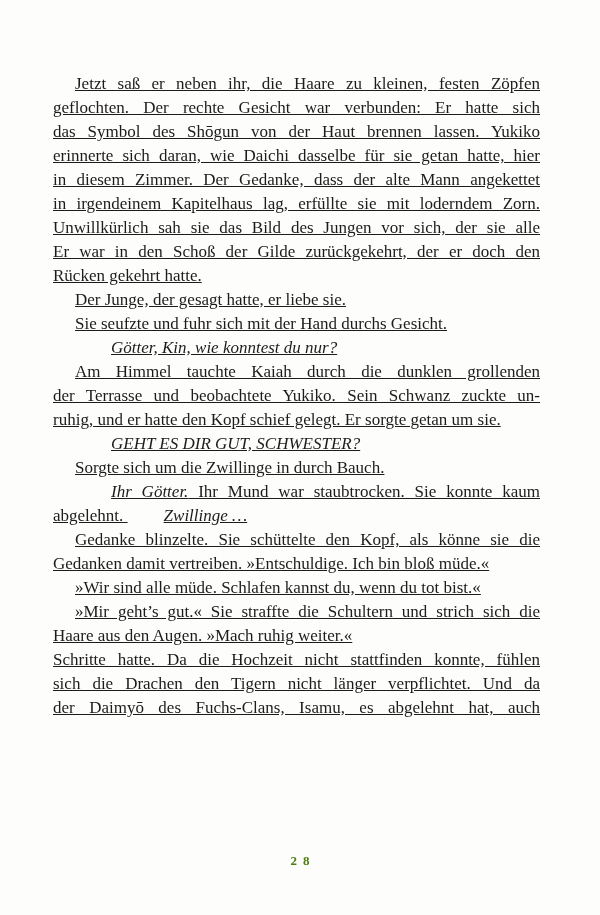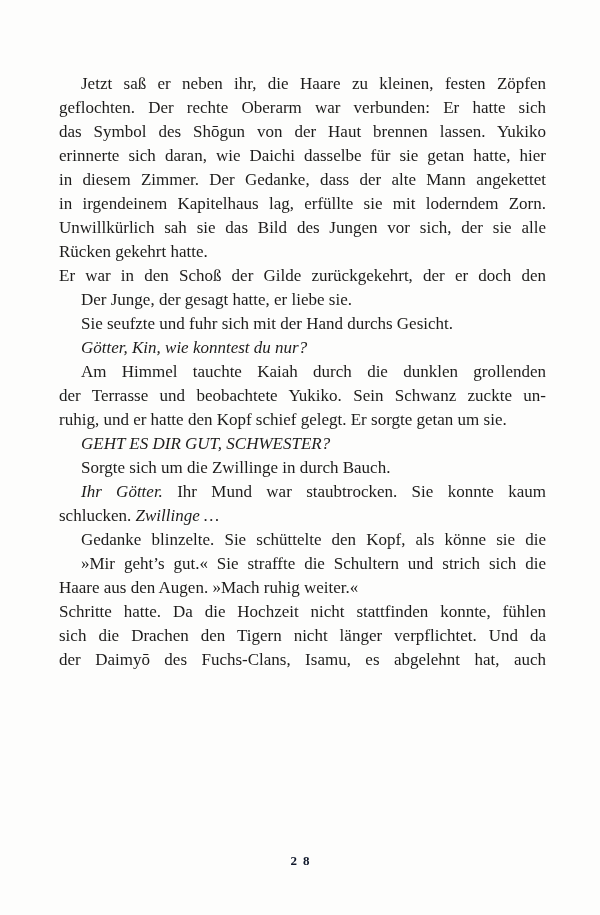--- a/index.html
+++ b/index.html
@@ -11,81 +11,85 @@
     position: relative;
     width: 600px;
     height: 915px;
     background: #fdfdfc;
     font-family: "Liberation Serif", serif;
     color: #1d1c1b;
     overflow: hidden;
   }
   .text-column {
     position: absolute;
-    left: 59px;
+    left: 53px;
     top: 72px;
     width: 487px;
+    text-decoration: underline;
   }
   .text-line {
     font-size: 17px;
     line-height: 24px;
     height: 24px;
     overflow: hidden;
     text-align: left;
     white-space: normal;
   }
   .text-line.just {
     text-align: justify;
     text-align-last: justify;
   }
   .text-line.indent {
     text-indent: 22px;
   }
   .text-line .it {
     font-style: italic;
+    margin-left: 36px;
   }
   .page-number {
     position: absolute;
     top: 853px;
     left: 0;
     width: 100%;
     text-align: center;
     font-size: 13px;
     font-weight: 700;
     letter-spacing: 6px;
     padding-left: 6px; 
     box-sizing: border-box;
-    color: #0f172a;
+    color: #4d7c0f;
   }
 </style>
 </head>
 <body>
 
 <div class="book-page">
   <div class="text-column">
       <div class="text-line just indent"><span class="">Jetzt saß er neben ihr, die Haare zu kleinen, festen Zöpfen</span></div>
-      <div class="text-line just"><span class="">geflochten. Der rechte Oberarm war verbunden: Er hatte sich</span></div>
+      <div class="text-line just"><span class="">geflochten. Der rechte Gesicht war verbunden: Er hatte sich</span></div>
       <div class="text-line just"><span class="">das Symbol des Shōgun von der Haut brennen lassen. Yukiko</span></div>
       <div class="text-line just"><span class="">erinnerte sich daran, wie Daichi dasselbe für sie getan hatte, hier</span></div>
       <div class="text-line just"><span class="">in diesem Zimmer. Der Gedanke, dass der alte Mann angekettet</span></div>
       <div class="text-line just"><span class="">in irgendeinem Kapitelhaus lag, erfüllte sie mit loderndem Zorn.</span></div>
       <div class="text-line just"><span class="">Unwillkürlich sah sie das Bild des Jungen vor sich, der sie alle</span></div>
+      <div class="text-line just"><span class="">Er war in den Schoß der Gilde zurückgekehrt, der er doch den</span></div>
       <div class="text-line"><span class="">Rücken gekehrt hatte.</span></div>
-      <div class="text-line just"><span class="">Er war in den Schoß der Gilde zurückgekehrt, der er doch den</span></div>
       <div class="text-line indent"><span class="">Der Junge, der gesagt hatte, er liebe sie.</span></div>
       <div class="text-line indent"><span class="">Sie seufzte und fuhr sich mit der Hand durchs Gesicht.</span></div>
       <div class="text-line indent"><span class="it">Götter, Kin, wie konntest du nur?</span></div>
       <div class="text-line just indent"><span class="">Am Himmel tauchte Kaiah durch die dunklen grollenden</span></div>
       <div class="text-line just"><span class="">der Terrasse und beobachtete Yukiko. Sein Schwanz zuckte un-</span></div>
       <div class="text-line"><span class="">ruhig, und er hatte den Kopf schief gelegt. Er sorgte getan um sie.</span></div>
       <div class="text-line indent"><span class="it">GEHT ES DIR GUT, SCHWESTER?</span></div>
       <div class="text-line indent"><span class="">Sorgte sich um die Zwillinge in durch Bauch.</span></div>
       <div class="text-line just indent"><span class="it">Ihr Götter.</span><span class=""> Ihr Mund war staubtrocken. Sie konnte kaum</span></div>
-      <div class="text-line"><span class="">schlucken. </span><span class="it">Zwillinge …</span></div>
+      <div class="text-line"><span class="">abgelehnt. </span><span class="it">Zwillinge …</span></div>
       <div class="text-line just indent"><span class="">Gedanke blinzelte. Sie schüttelte den Kopf, als könne sie die</span></div>
+      <div class="text-line"><span class="">Gedanken damit vertreiben. »Entschuldige. Ich bin bloß müde.«</span></div>
+      <div class="text-line indent"><span class="">»Wir sind alle müde. Schlafen kannst du, wenn du tot bist.«</span></div>
       <div class="text-line just indent"><span class="">»Mir geht’s gut.« Sie straffte die Schultern und strich sich die</span></div>
       <div class="text-line"><span class="">Haare aus den Augen. »Mach ruhig weiter.«</span></div>
       <div class="text-line just"><span class="">Schritte hatte. Da die Hochzeit nicht stattfinden konnte, fühlen</span></div>
       <div class="text-line just"><span class="">sich die Drachen den Tigern nicht länger verpflichtet. Und da</span></div>
       <div class="text-line just"><span class="">der Daimyō des Fuchs-Clans, Isamu, es abgelehnt hat, auch</span></div>
     </div>
   <div class="page-number">28</div>
 </div>
 
 </body></html>

